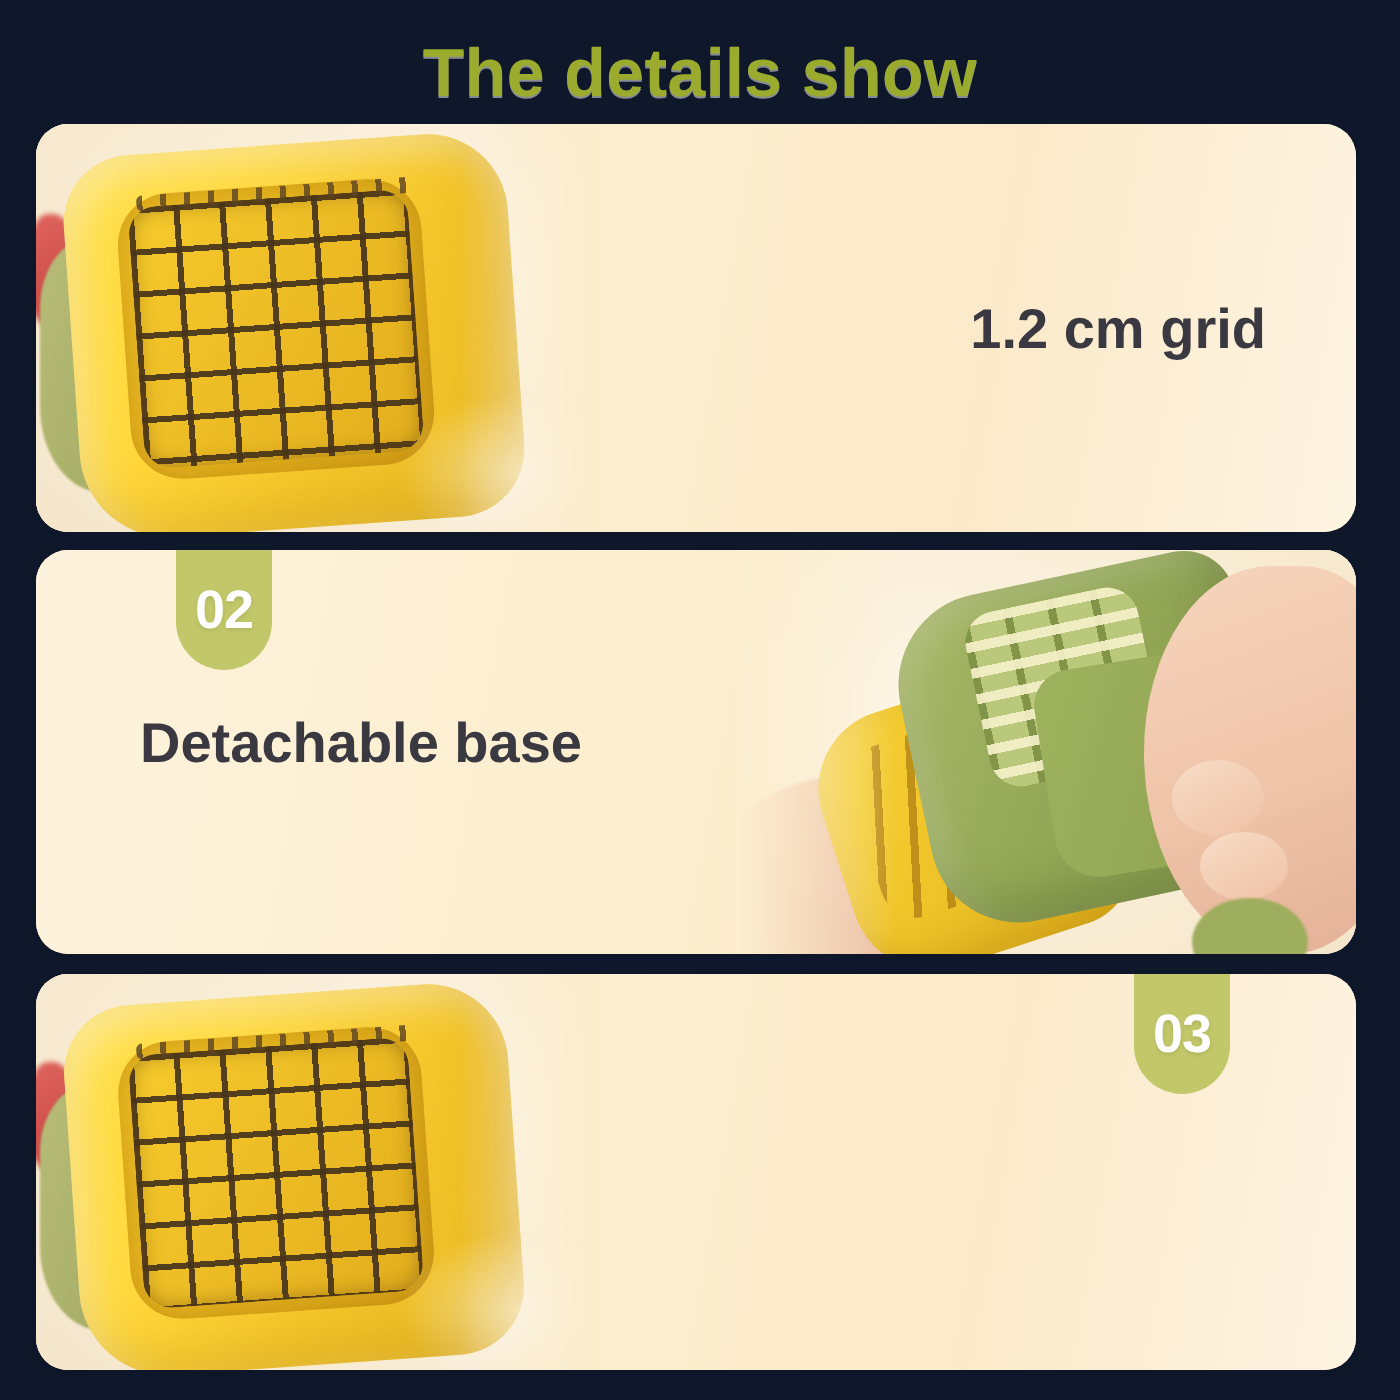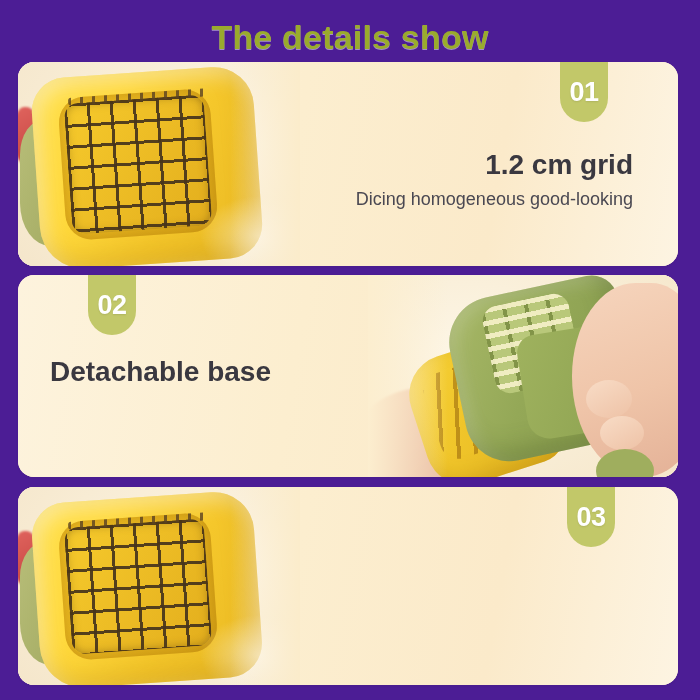--- a/index.html
+++ b/index.html
@@ -1,21 +1,21 @@
 <!DOCTYPE html>
 <html><head>
 <meta charset="utf-8">
 <style>
   * { margin:0; padding:0; box-sizing:border-box; }
   html, body {
     width:700px; height:700px; overflow:hidden;
     background:#f7f7f5;
     font-family:"Liberation Sans", sans-serif;
   }
-  .page { position:relative; width:700px; height:700px; background:#4c1d95;text-decoration:underline; }
+  .page { position:relative; width:700px; height:700px; background:#0f172a;text-decoration:underline; }
 
   
   .title {
     position:absolute; left:0; top:18px; width:700px;
     text-align:center;
     font-size:34px; font-weight:bold; letter-spacing:0.2px;
     color:#9aab2d;
     text-shadow:0 1px 0 rgba(255,255,255,.5);
   }
 
@@ -55,21 +55,21 @@
   .txt { position:absolute; }
   .headline {
     font-size:28px; font-weight:bold; color:#3a3840;
     line-height:1.1; white-space:nowrap;
   }
   .subline {
     font-size:18px; font-weight:normal; color:#4a4852;
     line-height:1.25; white-space:nowrap; margin-top:7px;
   }
   #text-1 { right:45px;  top:88px; text-align:right; }
-  #text-2 { left:32px;   top:82px; text-align:left;  }
+  #text-2 { left:52px;   top:82px; text-align:left;  }
   #text-3 { right:31px;  top:83px; text-align:right; }
 
   
   .photo-grid {
     position:absolute; left:0; top:0; width:282px; height:100%;
     overflow:hidden;
   }
   .pg-bg {
     position:absolute; inset:0;
     background:
@@ -244,25 +244,23 @@
       <div class="pg-red"></div>
       <div class="pg-green"></div>
       <div class="pg-yellow"></div>
       <div class="pg-well"></div>
       <div class="pg-blade"></div>
       <div class="pg-teeth"></div>
       <div class="pg-shine"></div>
       <div class="pg-fade"></div>
     </div>
 
-    <div class="badge" id="badge-1">01</div>
 
     <div class="txt" id="text-1">
       <div class="headline">1.2 cm grid</div>
-      <div class="subline">Dicing homogeneous good-looking</div>
     </div>
   </div>
 
   <div class="panel" id="panel-2">
     <div class="panel-bg"></div>
 
     <div class="photo-hands">
       <div class="ph-bg"></div>
       <div class="ph-hand-b"></div>
       <div class="ph-yellow"></div>

